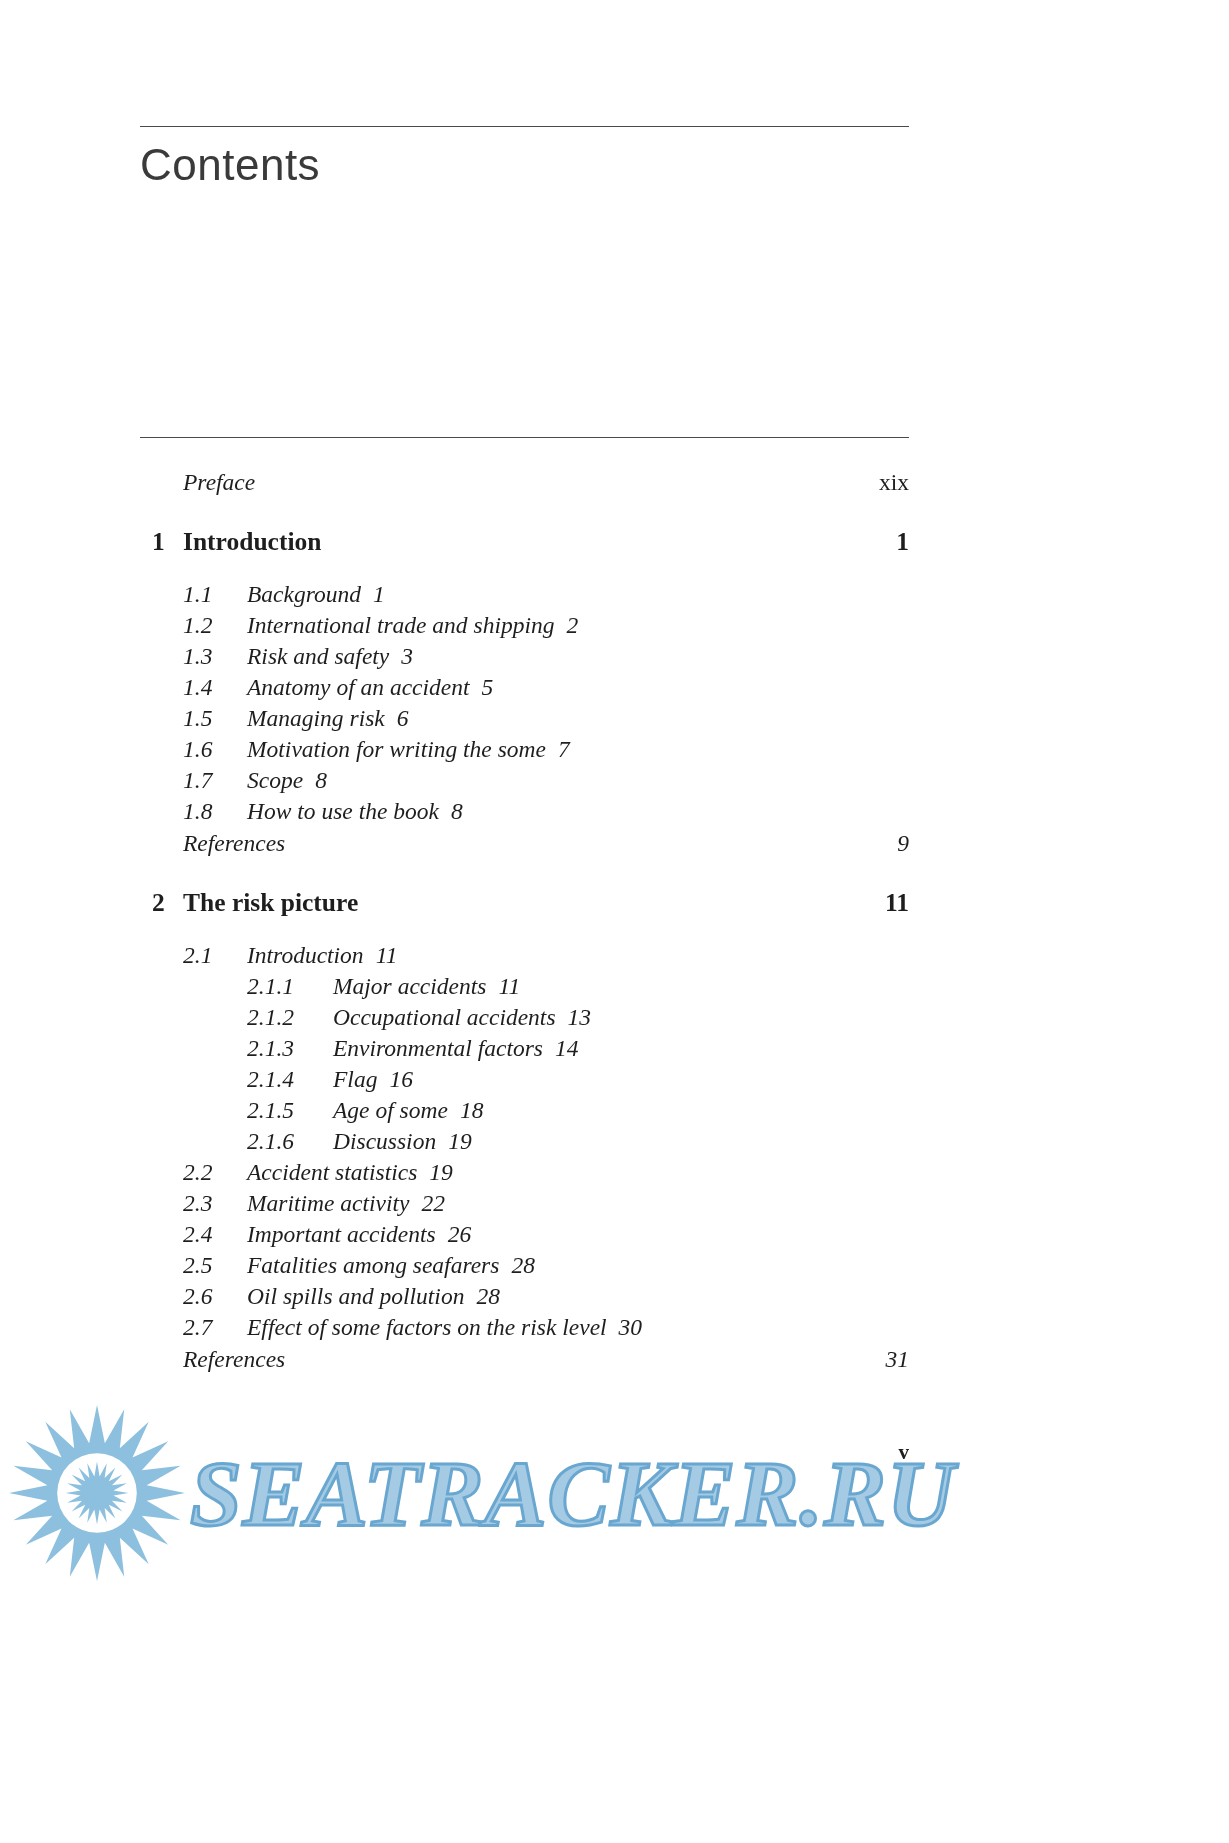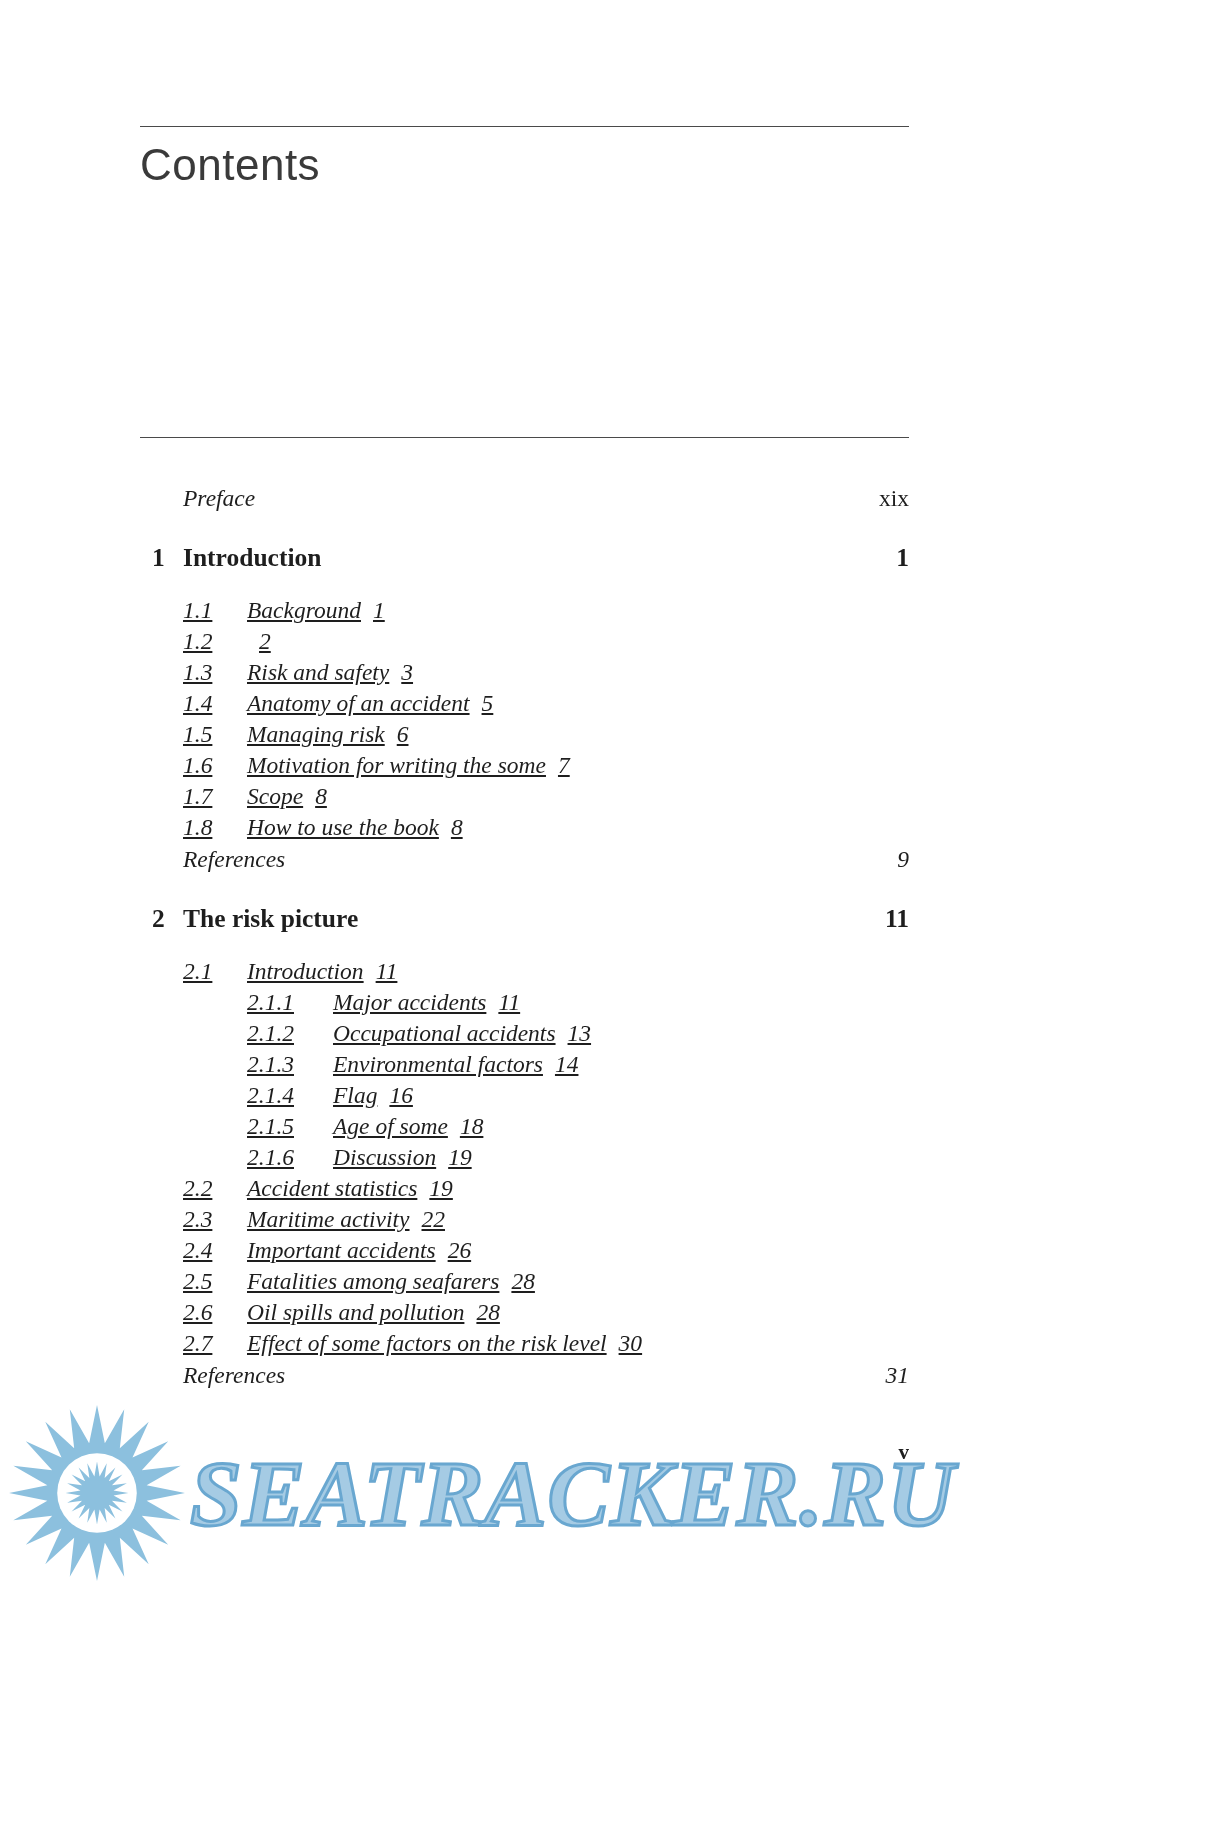--- a/index.html
+++ b/index.html
@@ -19,34 +19,34 @@
     font-family:"Liberation Sans", sans-serif;
     font-weight:400;
     font-size:44px;
     color:#3a3a3a;
     letter-spacing:0.5px;
     margin-top:12px;
     line-height:52px;
   }
   .rule-mid{ margin-top:246px; }
 
-  .front-matter{ margin-top:44px; }
+  .front-matter{ margin-top:28px; }
   .row{ display:flex; align-items:baseline; font-size:23.5px; line-height:33px; }
   .front-row .fm-label{ flex:1; font-style:italic; padding-left:43px; }
   .front-row .page-right{ font-style:normal; }
   .refs-row .fm-label{ flex:1; font-style:italic; padding-left:43px; }
   .refs-row .page-right{ font-style:italic; }
 
   .chapter{ margin-top:26px; }
   .ch-head{ font-weight:bold; font-size:25.5px; line-height:34px; margin-bottom:20px; padding-left:12px; }
   .ch-head .ch-num{ display:inline-block; width:31px; flex:none; }
   .ch-head .ch-title{ flex:1; }
   .ch-head .page-right{ font-weight:bold; }
 
-  .sec-row{ font-style:italic; line-height:31px;text-decoration:underline; }
+  .sec-row{ font-style:italic; line-height:31px; }
   .sec-row.lvl1{ padding-left:43px; }
   .sec-row.lvl1 .sec-num{ width:64px; flex:none; }
   .sec-row.lvl2{ padding-left:107px; }
   .sec-row.lvl2 .sec-num{ width:86px; flex:none; }
   .sec-title{ }
   .sec-page{ margin-left:12px; }
 
   .folio{
     position:absolute; left:140px; top:1440px; width:769px;
     text-align:right; font-size:21px; font-weight:bold; color:#1e1e1e;
@@ -96,20 +96,21 @@
     </div>
     <div class="sections">
   <div class="row sec-row lvl1">
     <span class="sec-num">1.1</span>
     <span class="sec-title">Background</span>
     <span class="sec-page">1</span>
   </div>
 
   <div class="row sec-row lvl1">
     <span class="sec-num">1.2</span>
+    <span class="sec-title">International trade and shipping</span>
     <span class="sec-page">2</span>
   </div>
 
   <div class="row sec-row lvl1">
     <span class="sec-num">1.3</span>
     <span class="sec-title">Risk and safety</span>
     <span class="sec-page">3</span>
   </div>
 
   <div class="row sec-row lvl1">

